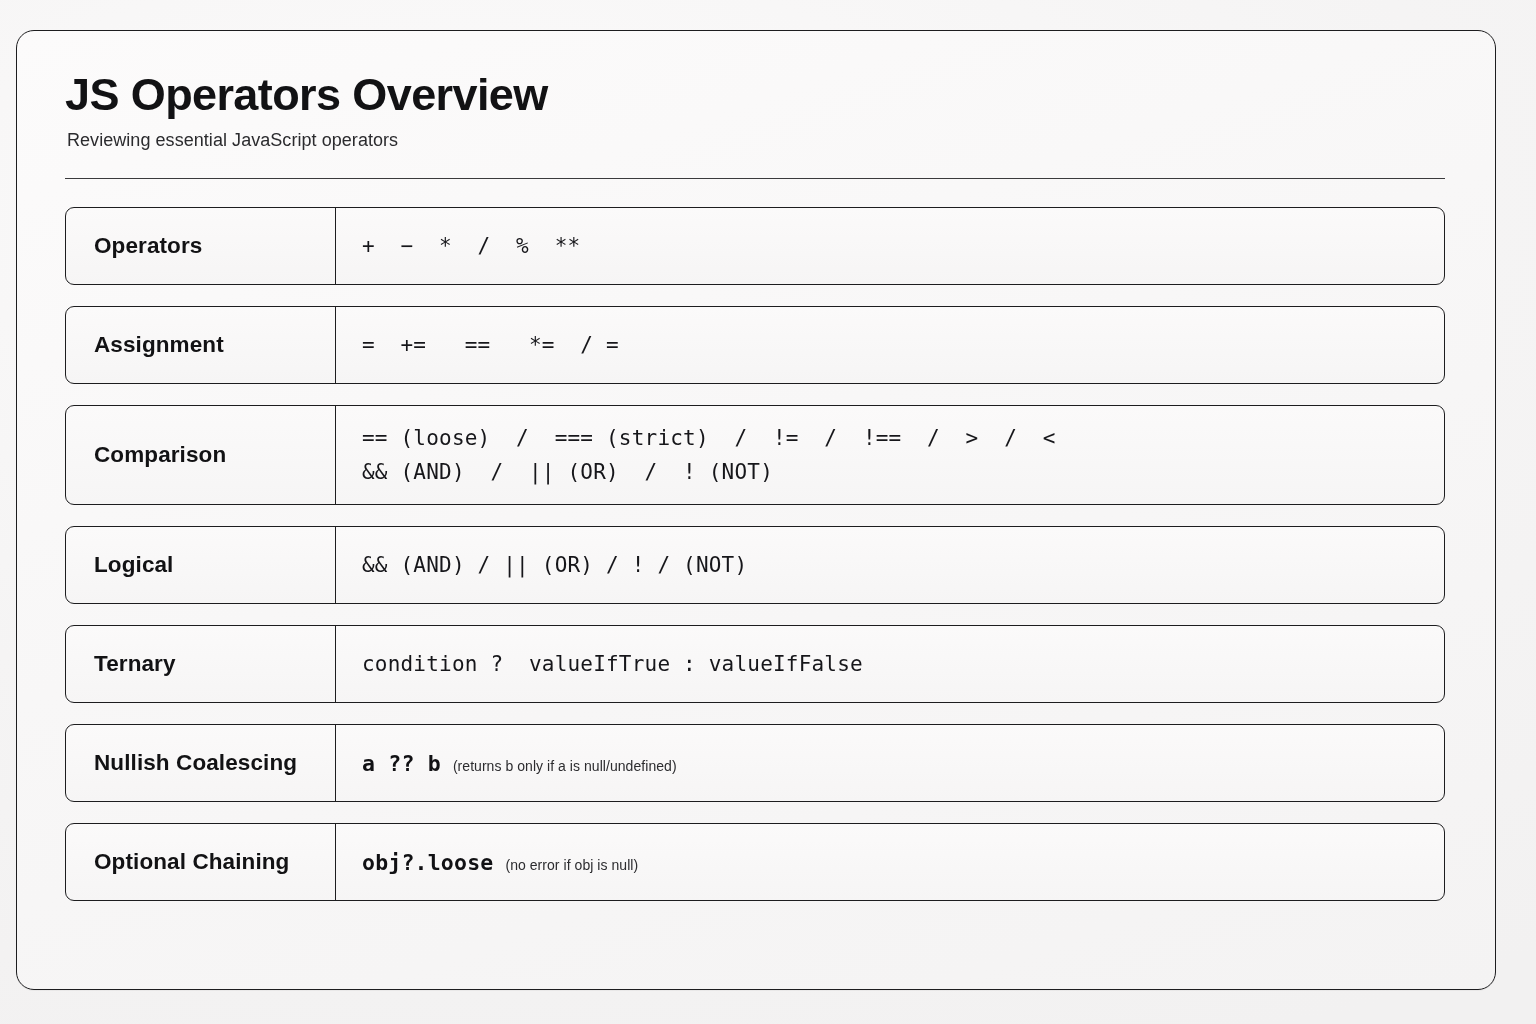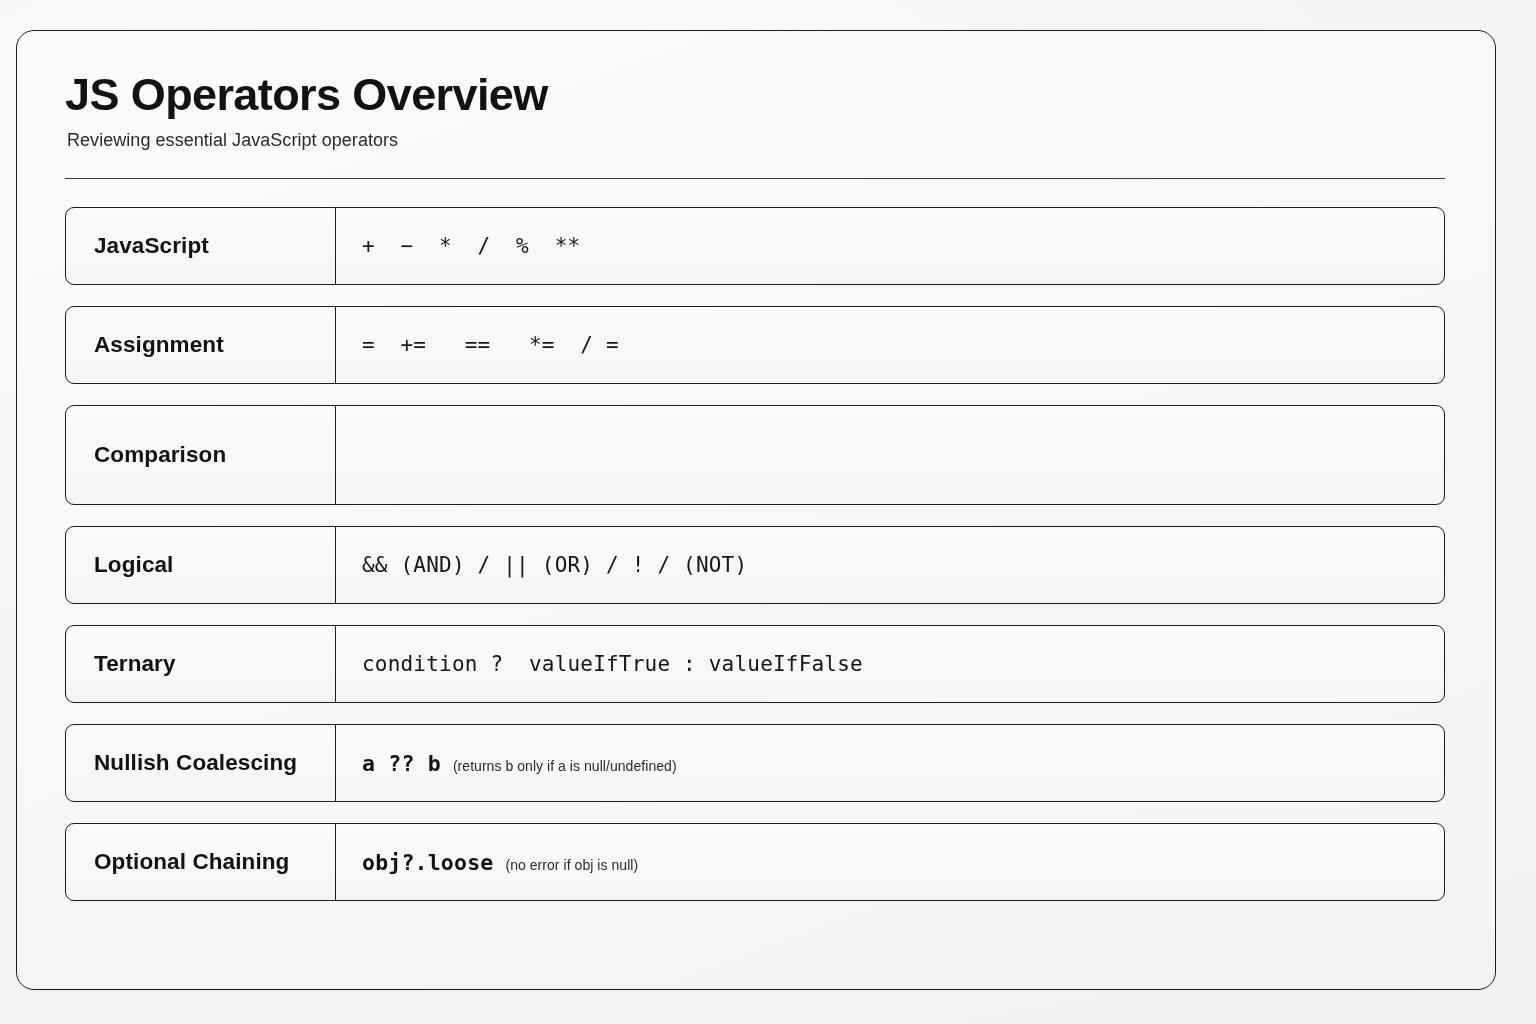--- a/index.html
+++ b/index.html
@@ -158,33 +158,37 @@
     <div class="card-inner">
 
       <h1 class="title">JS Operators Overview</h1>
 
       <p class="subtitle">Reviewing essential JavaScript operators</p>
 
       <div class="rule"></div>
 
       <div class="rows" id="rows-container">
           <div class="row">
-            <div class="cell-label">JavaScript</div>
+            <div class="cell-label">Operators</div>
             <div class="cell-value">
               <div class="vline">+  −  *  /  %  **</div>
             </div>
           </div>
           <div class="row">
             <div class="cell-label">Assignment</div>
             <div class="cell-value">
               <div class="vline">=  +=   ==   *=  / =</div>
             </div>
           </div>
           <div class="row tall">
             <div class="cell-label">Comparison</div>
+            <div class="cell-value">
+              <div class="vline">== (loose)  /  === (strict)  /  !=  /  !==  /  &gt;  /  &lt;</div>
+              <div class="vline">&amp;&amp; (AND)  /  || (OR)  /  ! (NOT)</div>
+            </div>
           </div>
           <div class="row">
             <div class="cell-label">Logical</div>
             <div class="cell-value">
               <div class="vline">&amp;&amp; (AND) / || (OR) / ! / (NOT)</div>
             </div>
           </div>
           <div class="row">
             <div class="cell-label">Ternary</div>
             <div class="cell-value">

